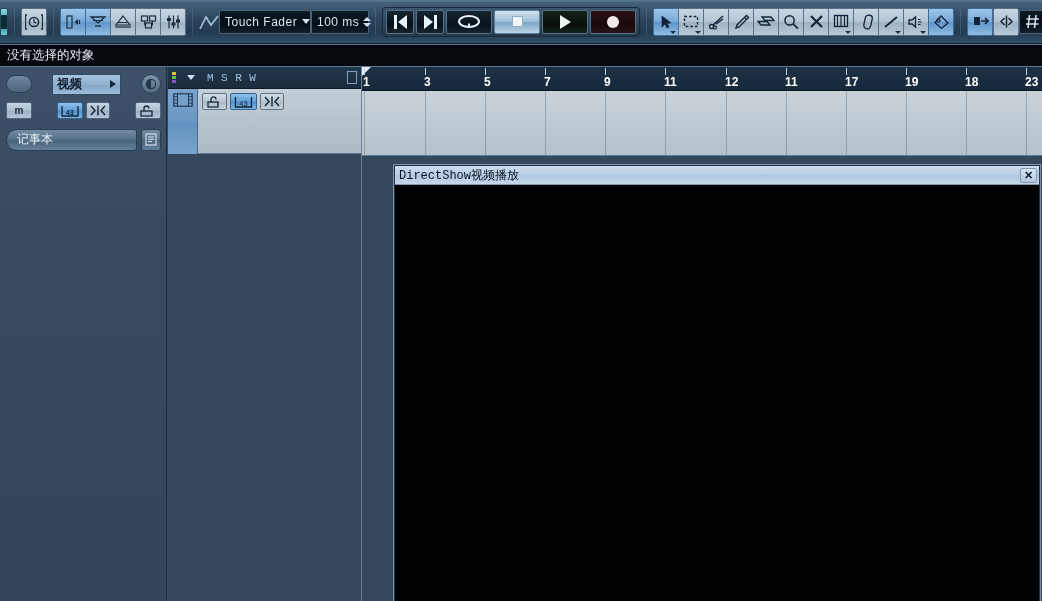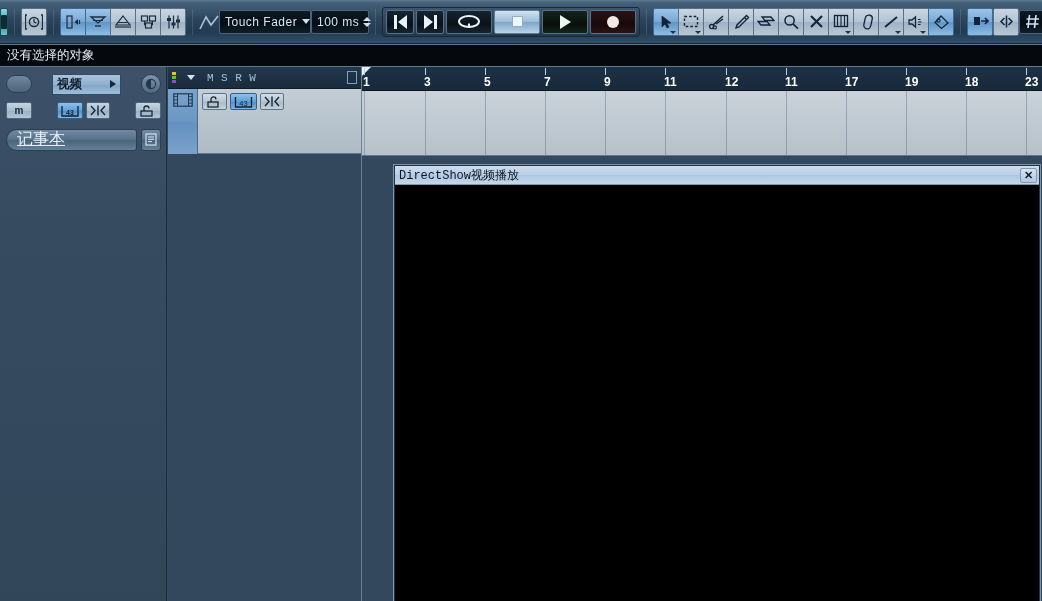--- a/index.html
+++ b/index.html
@@ -179,21 +179,21 @@
   }
   .insp-sec {
     height: 23px; margin-bottom: 6px;
     display: flex; align-items: center; gap: 4px;
   }
   .insp-sec .lbl {
     flex: 1; height: 22px; border-radius: 11px 3px 3px 11px;
     background: linear-gradient(to bottom, #728ba2 0%, #55708a 48%, #4a6479 52%, #64809a 100%);
     border: 1px solid #2b3f52;
     display: flex; align-items: center; padding-left: 10px;
-    color: #e9f1f8; font-size: 16px; text-decoration: underline;
+    color: #e9f1f8; font-size: 12px;
   }
   .insp-sec .sq {
     width: 20px; height: 22px;
     background: linear-gradient(to bottom, #728ba2 0%, #55708a 48%, #4a6479 52%, #64809a 100%);
     border: 1px solid #2b3f52; border-radius: 3px;
     display:flex;align-items:center;justify-content:center;
   }
 
   
   #tracklist {

